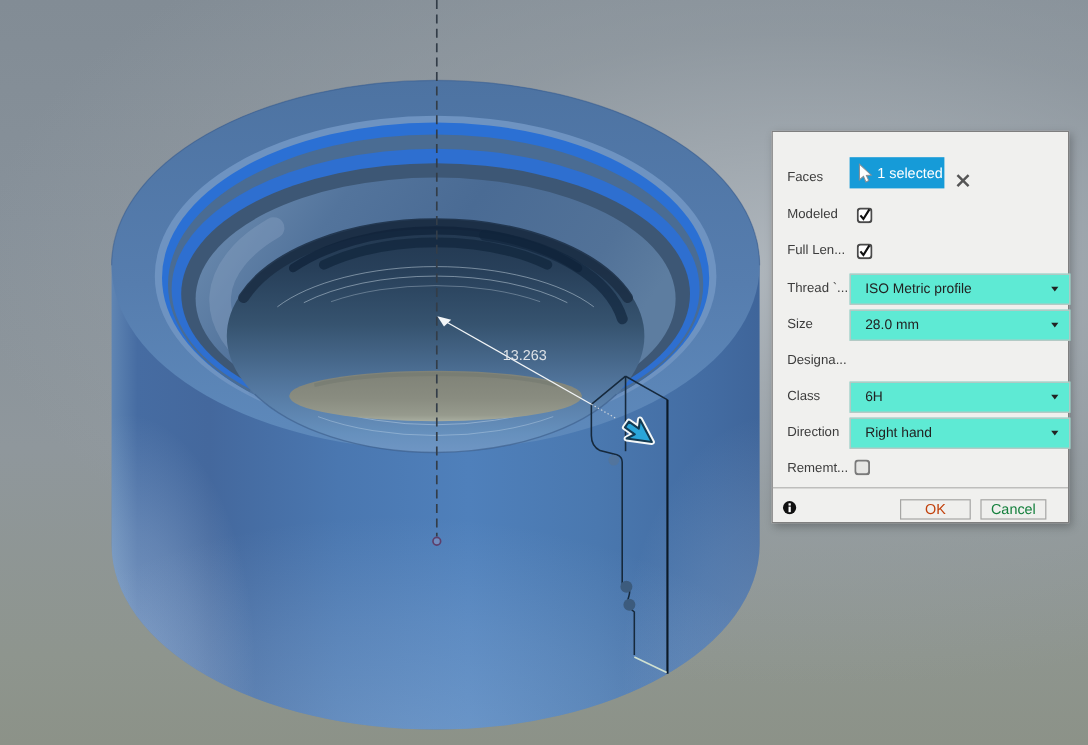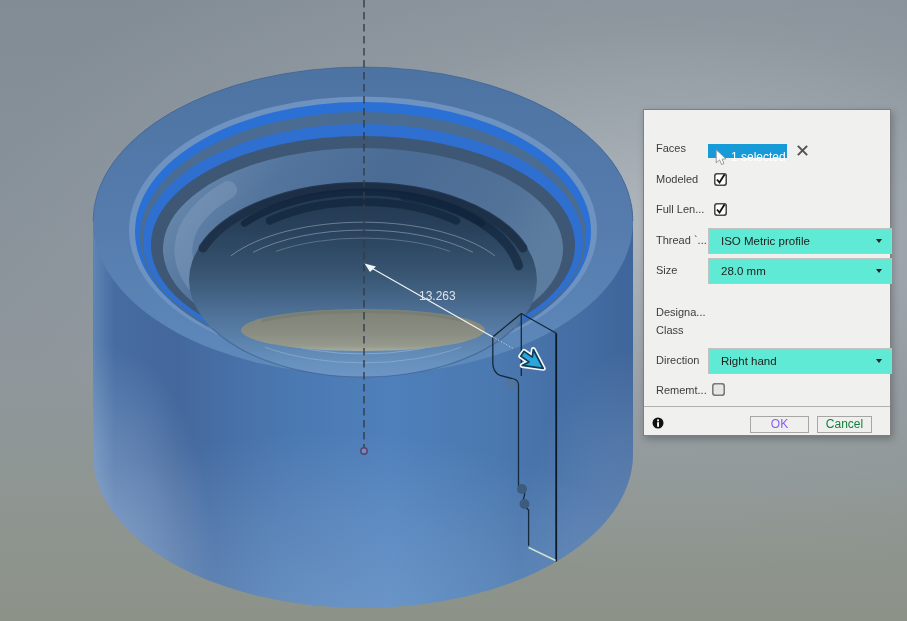--- a/index.html
+++ b/index.html
@@ -22,31 +22,31 @@
 #titletext{position:absolute;left:23px;top:6px;font-size:10px;color:#4d4d4d;letter-spacing:0.3px;}
 .lbl{position:absolute;left:12px;font-size:11px;color:#3c3c3c;}
 .dd{
   position:absolute;left:64px;width:170px;height:24px;
   background:#5eead4;border:1px solid #c2c2c0;font-size:11.5px;color:#222;
   line-height:24px;padding-left:12px;box-sizing:content-box;
 }
 .dd .arr{position:absolute;right:9px;top:10px;width:0;height:0;border-left:3.5px solid transparent;border-right:3.5px solid transparent;border-top:4.5px solid #222;}
 .cb{position:absolute;left:70px;width:13px;height:13px;}
 #selbtn{
-  position:absolute;left:64px;top:34px;width:79px;height:14px;background:#169bd8;
+  position:absolute;left:64px;top:21px;width:79px;height:26px;background:#169bd8;
   color:#fff;font-size:12px;line-height:26px;
 }
 #selbtn span{margin-left:23px;}
 #xmark{position:absolute;left:151.5px;top:33.5px;width:13px;height:13px;}
 #sep2{position:absolute;left:0;top:296px;width:100%;border-top:1px solid #b2b2b0;}
 .btn{
   position:absolute;top:306px;height:15px;background:#efefed;border:1px solid #a6a6a4;
   font-size:12px;text-align:center;line-height:15px;
 }
-#okbtn{left:106px;width:57px;color:#8b5cf6;}
+#okbtn{left:106px;width:57px;color:#c2410c;}
 #cancelbtn{left:173px;width:53px;color:#15803d;}
 </style>
 </head>
 <body>
 <svg id="scene" width="907" height="621" viewBox="0 0 907 621">
 <defs>
   <linearGradient id="wall" x1="0" y1="0" x2="1" y2="0">
     <stop offset="0" stop-color="#5f85b3"></stop>
     <stop offset="0.04" stop-color="#466ca2"></stop>
     <stop offset="0.15" stop-color="#44689d"></stop>
@@ -195,23 +195,24 @@
     <rect x="0.7" y="0.7" width="11.6" height="11.6" rx="2.5" fill="#fff" stroke="#4a4a4a" stroke-width="1.7"></rect>
     <path d="M3,6.5 L5.5,9.5 L10.5,1.5" fill="none" stroke="#111" stroke-width="1.8"></path>
   </svg>
 
   <span class="lbl" style="top:124px">Thread `...</span>
   <div class="dd" style="top:118px">ISO Metric profile<span class="arr"></span></div>
 
   <span class="lbl" style="top:154px">Size</span>
   <div class="dd" style="top:148px">28.0 mm<span class="arr"></span></div>
 
-  <span class="lbl" style="top:196px">Designa...</span>
+  <span class="lbl" style="top:184px">Designa...</span>
 
   <span class="lbl" style="top:214px">Class</span>
+  <div class="dd" style="top:208px">6H<span class="arr"></span></div>
 
   <span class="lbl" style="top:244px">Direction</span>
   <div class="dd" style="top:238px">Right hand<span class="arr"></span></div>
 
   <span class="lbl" style="top:274px">Rememt...</span>
   <svg class="cb" style="top:273px;left:68px" viewBox="0 0 13 13">
     <rect x="0.7" y="0.7" width="11.6" height="11.6" rx="2.5" fill="#e6e6e4" stroke="#7a7a7a" stroke-width="1.7"></rect>
   </svg>
 
   <div id="sep2"></div>

